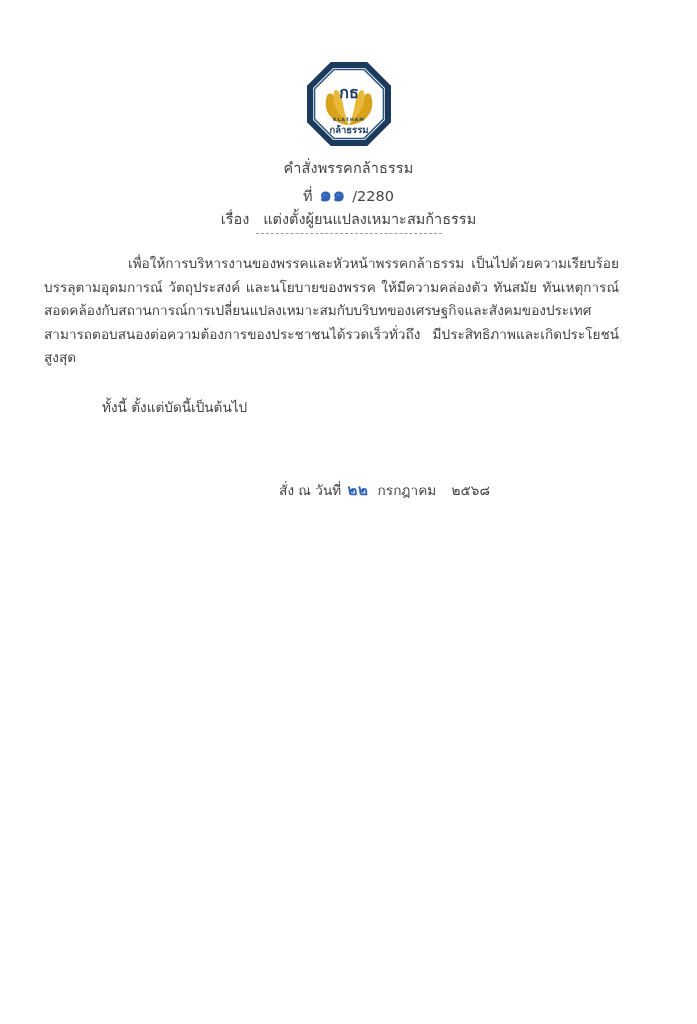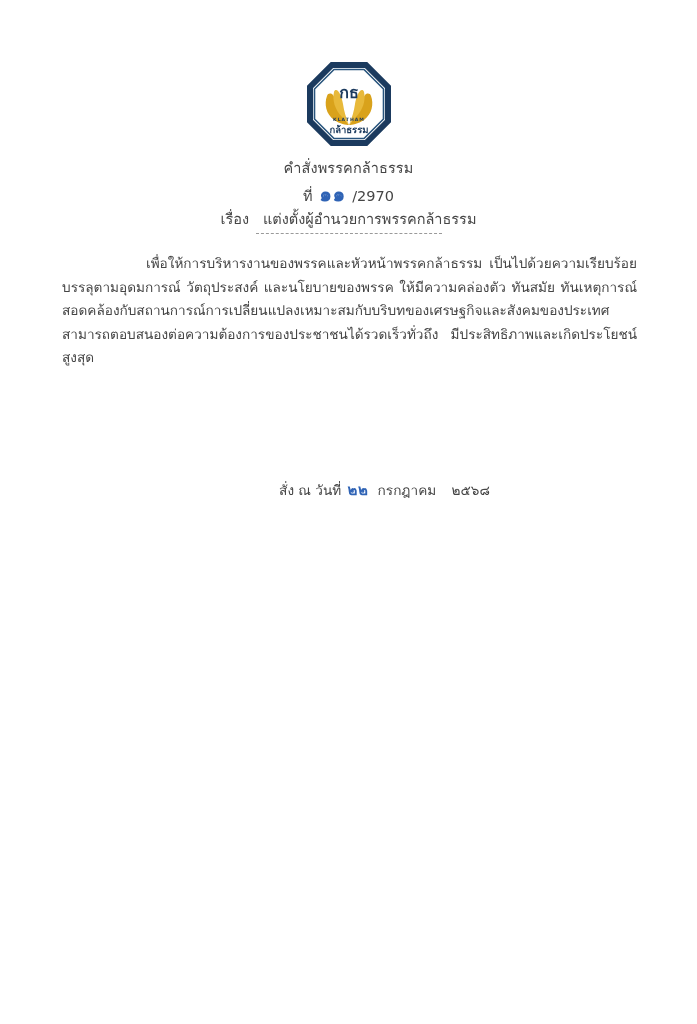--- a/index.html
+++ b/index.html
@@ -81,21 +81,21 @@
   .divider-line {
     width: 186px;
     height: 0;
     border-top: 1px dashed #9a9a9a;
   }
 
   
   .body-area {
     position: absolute;
     top: 252px;
-    left: 62px;
+    left: 44px;
     width: 575px;
   }
   .para {
     font-size: 13.6px;
     line-height: 1.73;
     color: #454545;
     text-align: justify;
     text-justify: inter-word;
     margin: 0;
   }
@@ -191,35 +191,36 @@
         <text x="42" y="71" text-anchor="middle" font-family="'DejaVu Sans','Liberation Sans',sans-serif" font-size="9.5" font-weight="bold" fill="#1b3a5e">กล้าธรรม</text>
       </svg>
     </div>
   </div>
 
   <div class="title-block">
     <div class="title-line">คำสั่งพรรคกล้าธรรม</div>
     <div class="order-no-line">
       <span>ที่</span>
       <span class="order-num">๑๑</span>
-      <span>/2970</span>
+      <span>/2280</span>
     </div>
     <div class="subject-line">
       <span>เรื่อง</span>
       &nbsp;
-      <span>แต่งตั้งผู้อำนวยการพรรคกล้าธรรม</span>
+      <span>แต่งตั้งผู้ยนแปลงเหมาะสมก้าธรรม</span>
     </div>
   </div>
 
   <div class="divider">
     <div class="divider-line"></div>
   </div>
 
   <div class="body-area">
     <p class="para indent">เพื่อให้การบริหารงานของพรรคและหัวหน้าพรรคกล้าธรรม เป็นไปด้วยความเรียบร้อยบรรลุตามอุดมการณ์ วัตถุประสงค์ และนโยบายของพรรค ให้มีความคล่องตัว ทันสมัย ทันเหตุการณ์ สอดคล้องกับสถานการณ์การเปลี่ยนแปลงเหมาะสมกับบริบทของเศรษฐกิจและสังคมของประเทศ สามารถตอบสนองต่อความต้องการของประชาชนได้รวดเร็วทั่วถึง มีประสิทธิภาพและเกิดประโยชน์สูงสุด</p>
+    <p class="para closing">ทั้งนี้ ตั้งแต่บัดนี้เป็นต้นไป</p>
   </div>
 
   <div class="date-line">
     <span class="pad-left">สั่ง ณ วันที่</span>
     <span class="date-num">๒๒</span>
     <span class="month-gap">กรกฎาคม</span>
     <span class="year-gap">๒๕๖๘</span>
   </div>
 
 

